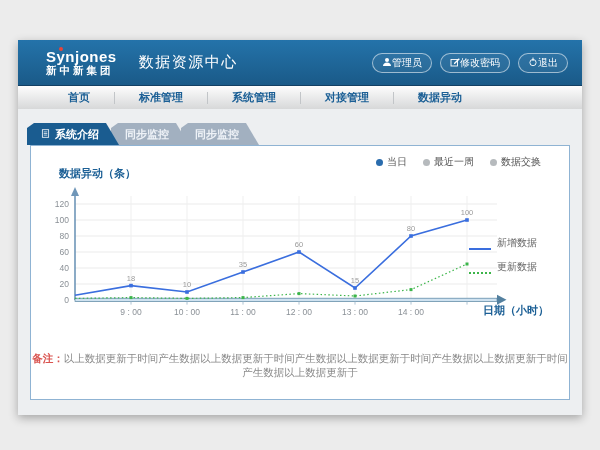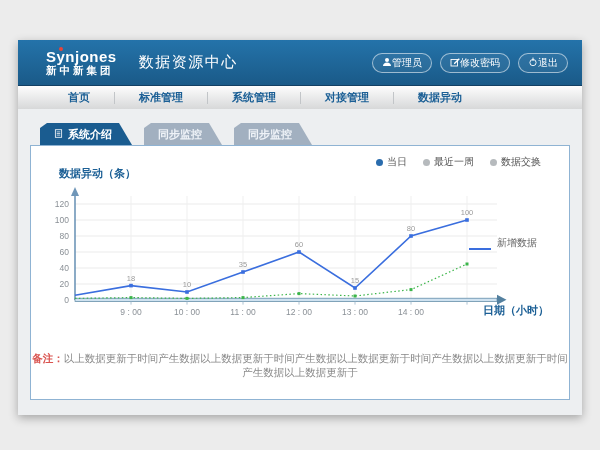--- a/index.html
+++ b/index.html
@@ -18,21 +18,21 @@
   .pill{display:flex;align-items:center;gap:0;border:1px solid rgba(255,255,255,.55);
     border-radius:10px;padding:2px 9px;font-size:10px;color:#fff;background:rgba(255,255,255,.06);cursor:pointer;}
   .pill svg{width:10px;height:10px;}
   
   .nav{height:23px;background:linear-gradient(#fdfdfd,#d7d8d9);border-bottom:1px solid #bfc2c5;
     display:flex;align-items:center;padding-left:26px;}
   .nav-item{padding:0 24px;font-size:11px;font-weight:bold;color:#1b5f95;cursor:pointer;}
   .nav-sep{width:1px;height:12px;background:#c2c5c8;}
   
   .content{position:absolute;top:69px;bottom:0;left:0;right:0;background:#edeff1;}
-  .tabs{position:absolute;top:14px;left:22px;display:flex;height:26px;gap:20px;}
+  .tabs{position:absolute;top:14px;left:9px;display:flex;height:26px;}
   .tab{height:22px;display:flex;align-items:center;gap:5px;padding:0 20px 0 14px;font-size:11px;
     font-weight:bold;color:#eef2f7;background:#a2b0c0;cursor:pointer;margin-left:-8px;
     clip-path:polygon(0 100%,0 5px,7px 0,calc(100% - 13px) 0,100% 100%);}
   .tab:first-child{margin-left:0;}
   .tab.active{background:#1a5c90;color:#fff;z-index:3;}
   .tab svg{width:9px;height:9px;}
   
   .card{position:absolute;top:36px;left:12px;right:12px;height:253px;background:#fff;
     border:1px solid #8fb3d3;}
   .radios{position:absolute;top:9px;right:28px;display:flex;gap:16px;font-size:10px;color:#555;}
@@ -201,20 +201,24 @@
           </svg>
       </div>
 
       <div class="xlabel">日期（小时）</div>
 
       <div class="legend">
         <div class="legend-row">
           <span class="sample solid"></span>
           <span>新增数据</span>
         </div>
+        <div class="legend-row">
+          <span class="sample dotted"></span>
+          <span>更新数据</span>
+        </div>
       </div>
 
       <div class="note">
         <b>备注：</b><span>以上数据更新于时间产生数据以上数据更新于时间产生数据以上数据更新于时间产生数据以上数据更新于时间产生数据以上数据更新于</span>
       </div>
     </div>
   </div>
 </div>
 
 </body></html>

